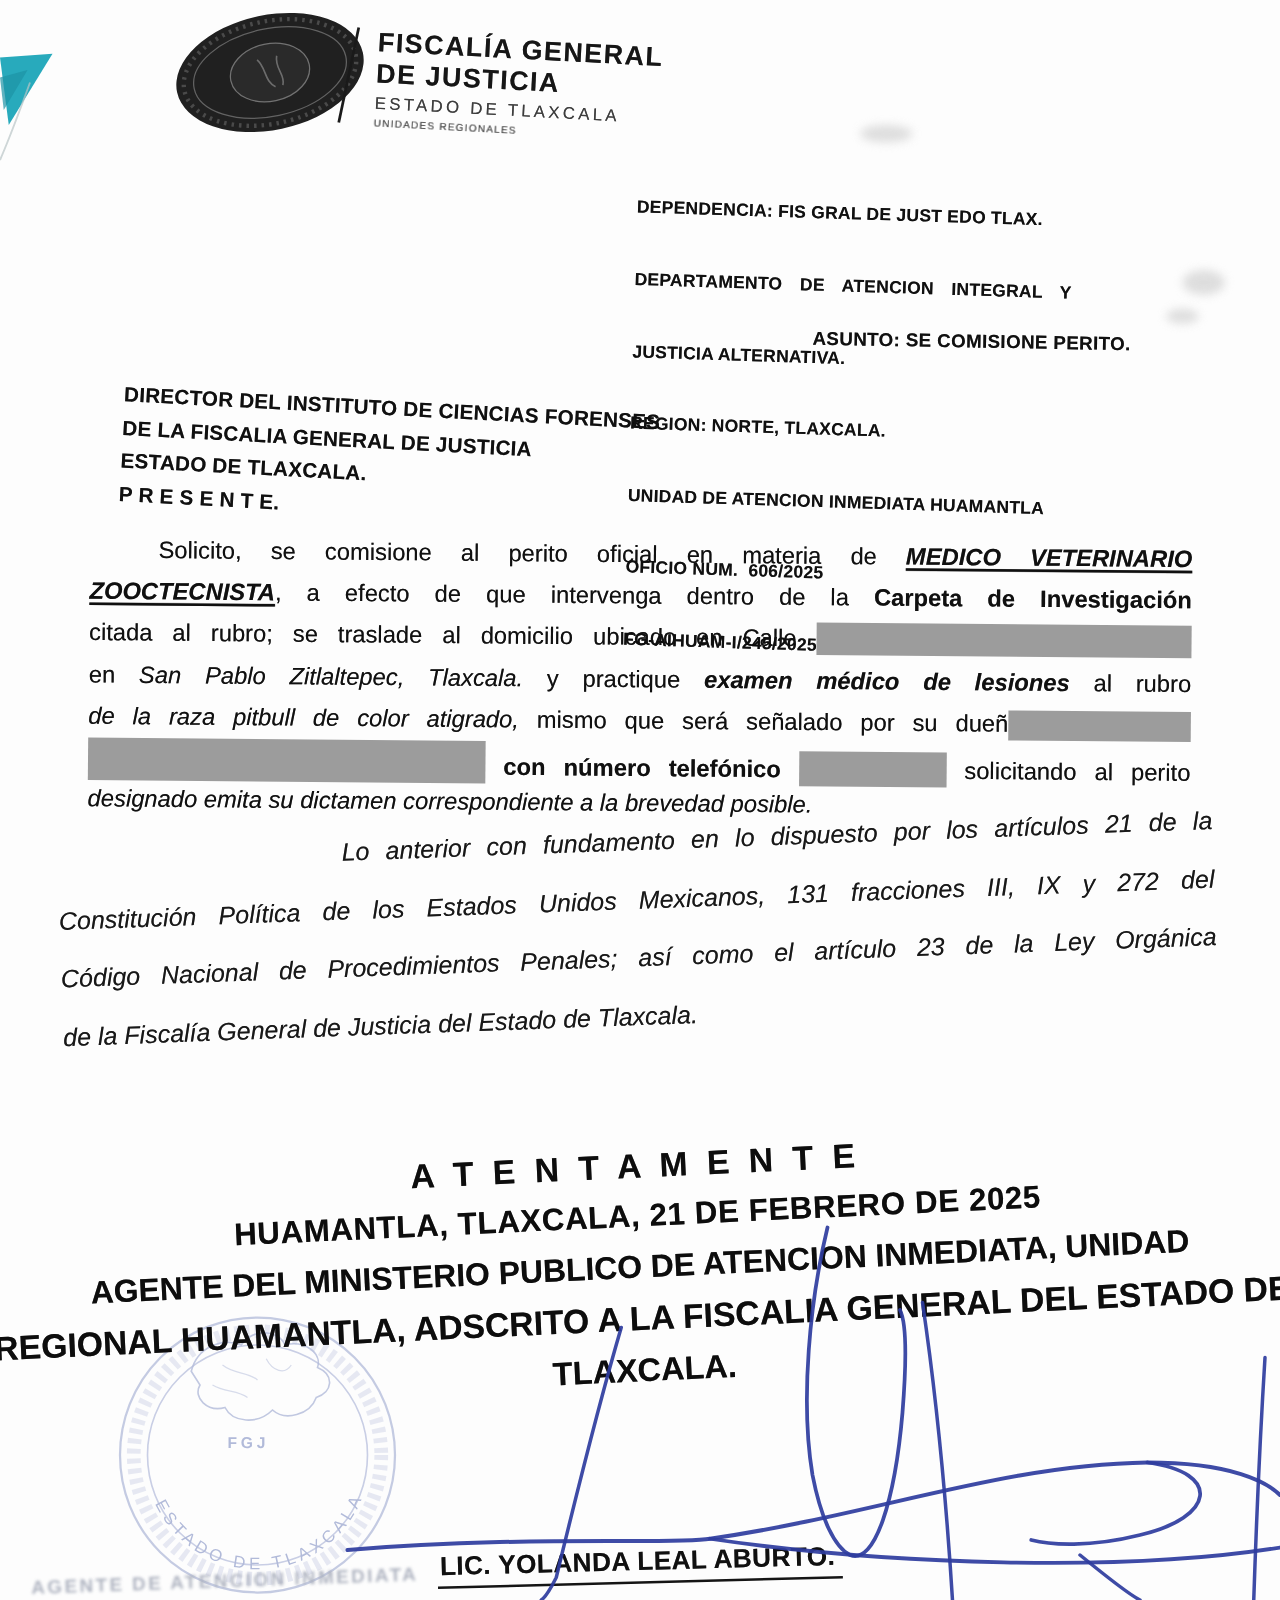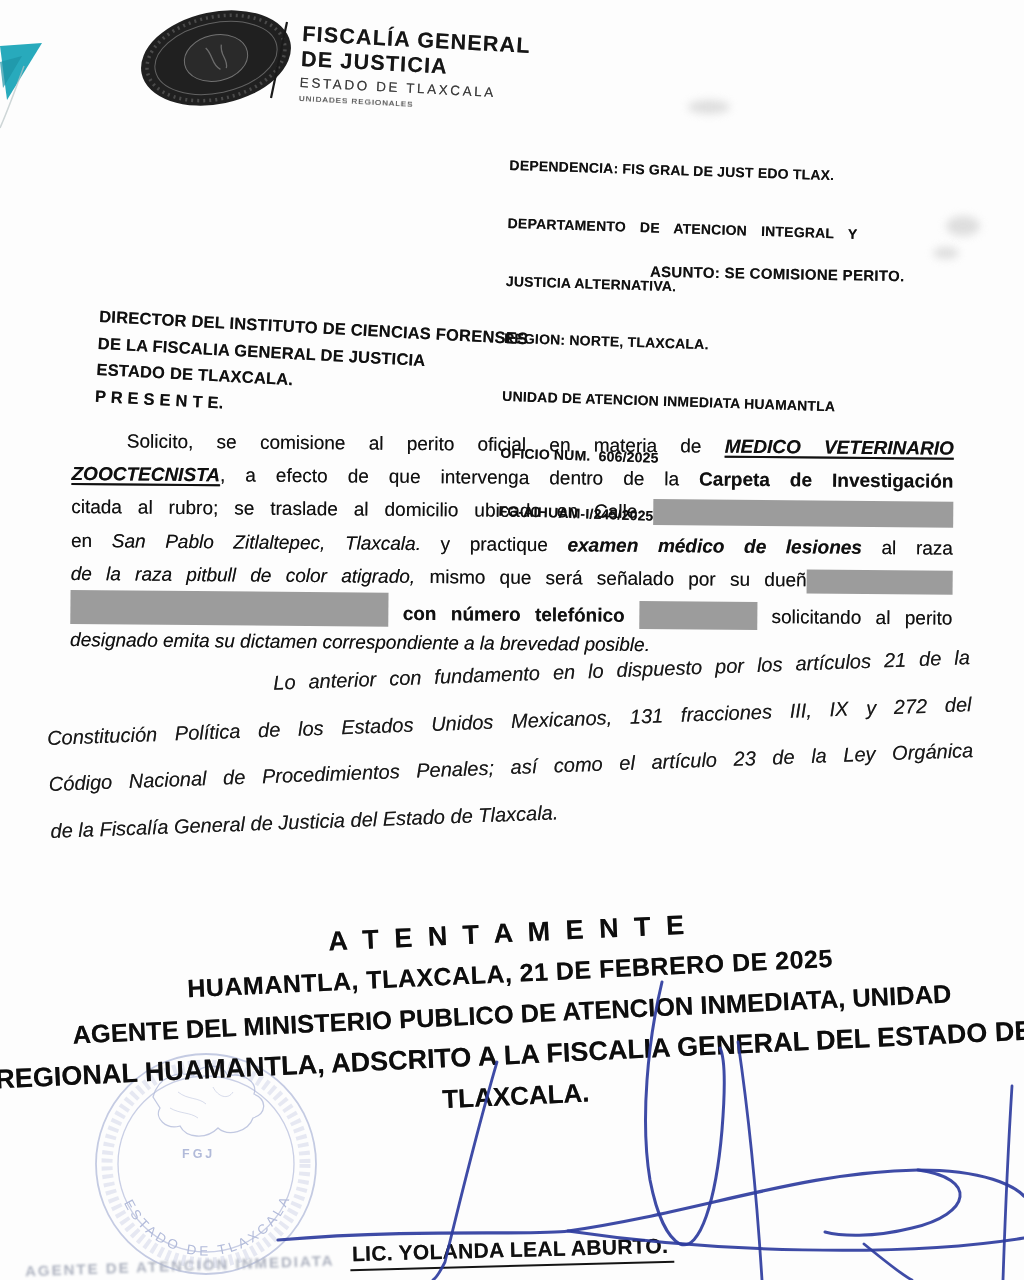--- a/index.html
+++ b/index.html
@@ -110,21 +110,21 @@
     <div>DIRECTOR DEL INSTITUTO DE CIENCIAS FORENSES</div>
     <div>DE LA FISCALIA GENERAL DE JUSTICIA</div>
     <div>ESTADO DE TLAXCALA.</div>
     <div>P R E S E N T E.</div>
   </div>
 
   <div class="abs para1 ink" id="para1">
       <div class="p1line" style="padding-left: 55px;"><span class="">Solicito, se comisione al perito oficial en materia de </span><span class=" b i u">MEDICO VETERINARIO</span></div>
       <div class="p1line"><span class=" b i u">ZOOCTECNISTA</span><span class="">, a efecto de que intervenga dentro de la </span><span class=" b">Carpeta de Investigación</span></div>
       <div class="p1line"><span class="">citada al rubro; se traslade al domicilio ubicado en Calle </span><span class="redact" style="width: 300px; height: 26px;"></span></div>
-      <div class="p1line"><span class="">en </span><span class=" i">San Pablo Zitlaltepec, Tlaxcala.</span><span class=""> y practique </span><span class=" b i">examen médico de lesiones</span><span class=""> al raza</span></div>
+      <div class="p1line"><span class="">en </span><span class=" i">San Pablo Zitlaltepec, Tlaxcala.</span><span class=""> y practique </span><span class=" b i">examen médico de lesiones</span><span class=""> al rubro</span></div>
       <div class="p1line"><span class=" i">de la raza  pitbull  de color atigrado,</span><span class=""> mismo que será señalado por su dueñ</span><span class="redact" style="width: 146px; height: 24px;"></span></div>
       <div class="p1line"><span class="redact" style="width: 318px; height: 34px;"></span><span class=""> </span><span class=" b">con número telefónico</span><span class=""> </span><span class="redact" style="width: 118px; height: 28px;"></span><span class=""> solicitando al perito</span></div>
       <div class="p1line nj"><span class=" i">designado emita su dictamen correspondiente a la brevedad posible.</span></div>
     </div>
 
   <div class="abs para2 ink" id="para2">
       <div class="p2line" style="padding-left: 228px;">Lo anterior con fundamento en lo dispuesto por los artículos 21 de la</div>
       <div class="p2line">Constitución Política de los Estados Unidos Mexicanos, 131 fracciones III, IX y 272 del</div>
       <div class="p2line">Código Nacional de Procedimientos Penales; así como el artículo 23 de la Ley Orgánica</div>
       <div class="p2line nj">de la Fiscalía General de Justicia del Estado de  Tlaxcala.</div>

